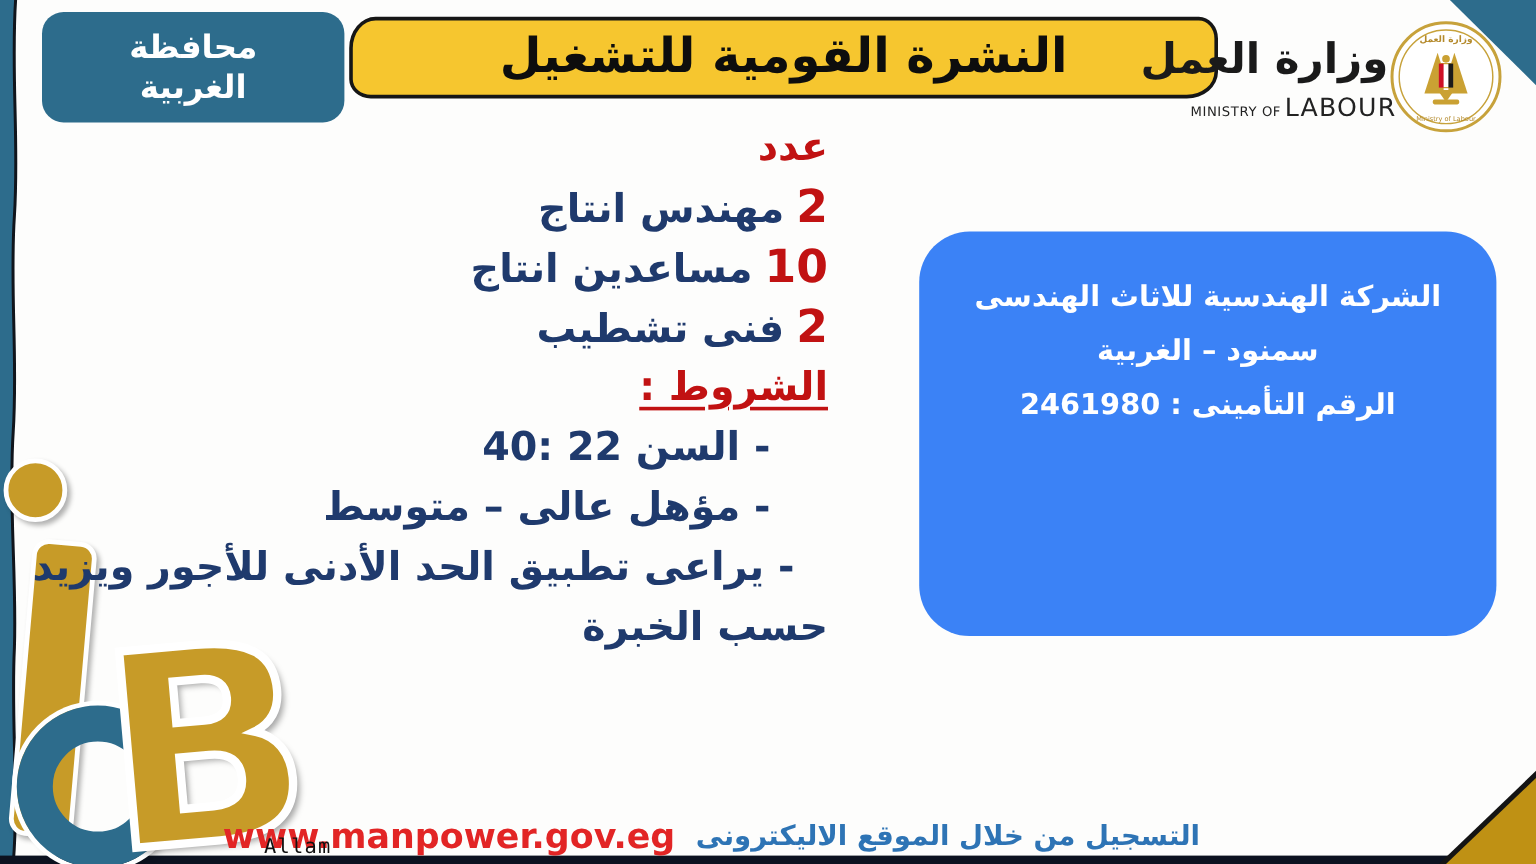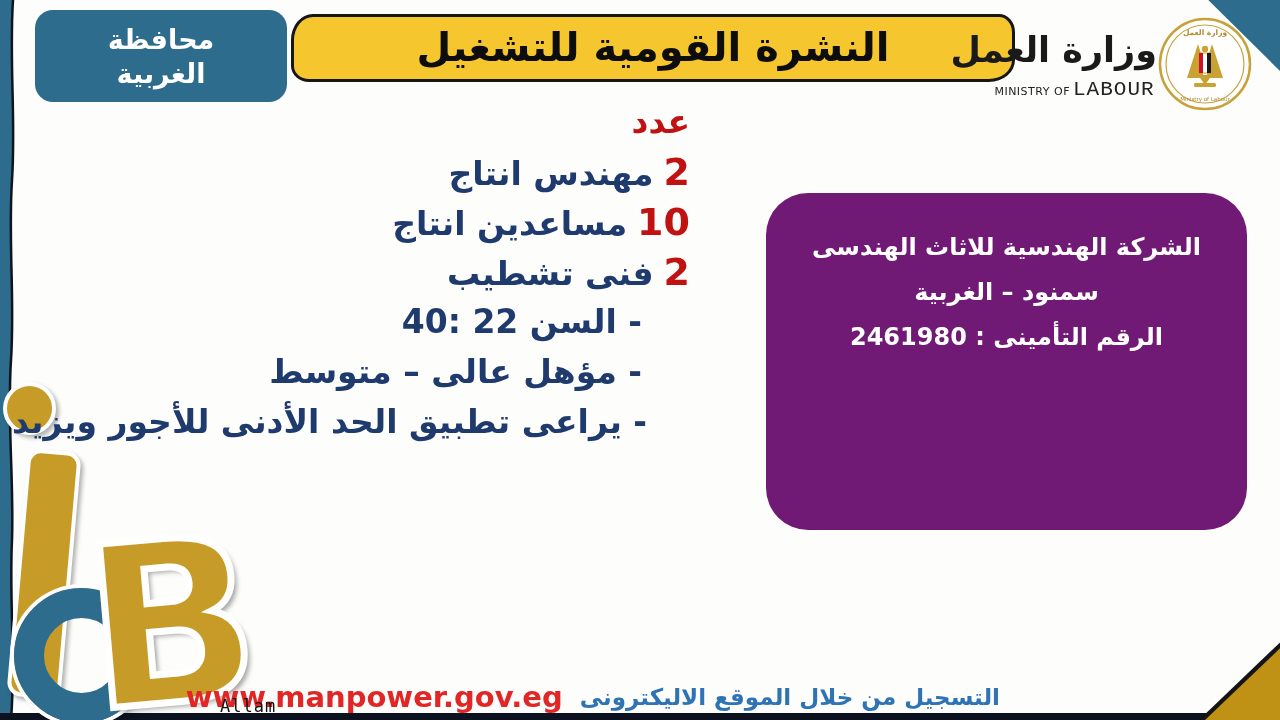--- a/index.html
+++ b/index.html
@@ -30,42 +30,42 @@
   
   .ministry-ar{
     position:absolute;left:992px;top:30px;width:165px;text-align:center;
     font-size:35px;font-weight:bold;color:#1a1a1a;direction:rtl;white-space:nowrap;z-index:2;
   }
   .ministry-en{
     position:absolute;left:992px;top:78px;width:165px;text-align:center;
     color:#222;white-space:nowrap;z-index:2;
   }
   .en-small{font-size:11px;letter-spacing:.5px;}
-  .en-large{font-size:21px;letter-spacing:1px;margin-left:3px;font-family:Liberation Mono, monospace;}
+  .en-large{font-size:21px;letter-spacing:1px;margin-left:3px;}
   .triangle-tr{
     position:absolute;left:1202px;top:0;width:78px;height:74px;background:#2d6c8c;
     clip-path:polygon(8% 0,100% 0,100% 96%);z-index:2;
   }
   .emblem{position:absolute;left:1158px;top:17px;z-index:3;}
   
   .jobs{
     position:absolute;left:90px;top:97px;width:600px;z-index:5;
     direction:rtl;text-align:right;white-space:nowrap;
     font-weight:bold;font-size:33px;color:#1f3a6d;
   }
   .jrow{height:50px;line-height:50px;}
   .red{color:#c11212;text-align:right;}
   .count{color:#c11212;font-size:38px;margin-left:10px;}
   .shurut span{color:#c11212;text-decoration:underline;text-decoration-thickness:3px;text-underline-offset:6px;}
   .cond{margin-right:48px;}
-  .cond-sm{margin-right:43px;}
+  .cond-sm{margin-right:28px;}
   
   .info-card{
     position:absolute;left:766px;top:193px;width:481px;height:337px;
-    background:#701a75;border-radius:42px;z-index:4;box-sizing:border-box;
+    background:#3b82f6;border-radius:42px;z-index:4;box-sizing:border-box;
     color:#fff;font-weight:bold;font-size:24px;line-height:45px;
     text-align:center;direction:rtl;padding-top:32px;
   }
   
   .register{
     position:absolute;left:320px;top:680px;width:680px;text-align:right;
     direction:rtl;white-space:nowrap;z-index:6;
   }
   .reg-ar{color:#2e74b5;font-size:23px;font-weight:bold;vertical-align:middle;}
   .reg-url{color:#e22525;font-size:29px;font-weight:bold;margin-right:12px;vertical-align:middle;}
@@ -142,23 +142,25 @@
       <rect x="36" y="66" width="22" height="4" rx="1.5" fill="#caa133"></rect>
     </g>
     <text x="47" y="84" font-size="5.5" fill="#b48a2c" text-anchor="middle">Ministry of Labour</text>
   </svg>
 
   <div class="jobs">
     <div class="jrow red">عدد</div>
     <div class="jrow"><span class="count">2</span><span>مهندس انتاج</span></div>
     <div class="jrow"><span class="count">10</span><span>مساعدين انتاج</span></div>
     <div class="jrow"><span class="count">2</span><span>فنى تشطيب</span></div>
+    <div class="jrow shurut"><span>الشروط :</span></div>
     <div class="jrow cond">- السن 22 :40</div>
     <div class="jrow cond">- مؤهل عالى – متوسط</div>
     <div class="jrow cond cond-sm">- يراعى تطبيق الحد الأدنى للأجور ويزيد</div>
+    <div class="jrow">حسب الخبرة</div>
   </div>
 
   <div class="info-card">
     <div>الشركة الهندسية للاثاث الهندسى</div>
     <div>سمنود – الغربية</div>
     <div>الرقم التأمينى : 2461980</div>
   </div>
 
   <div class="register">
     <span class="reg-ar">التسجيل من خلال الموقع الاليكترونى</span>

